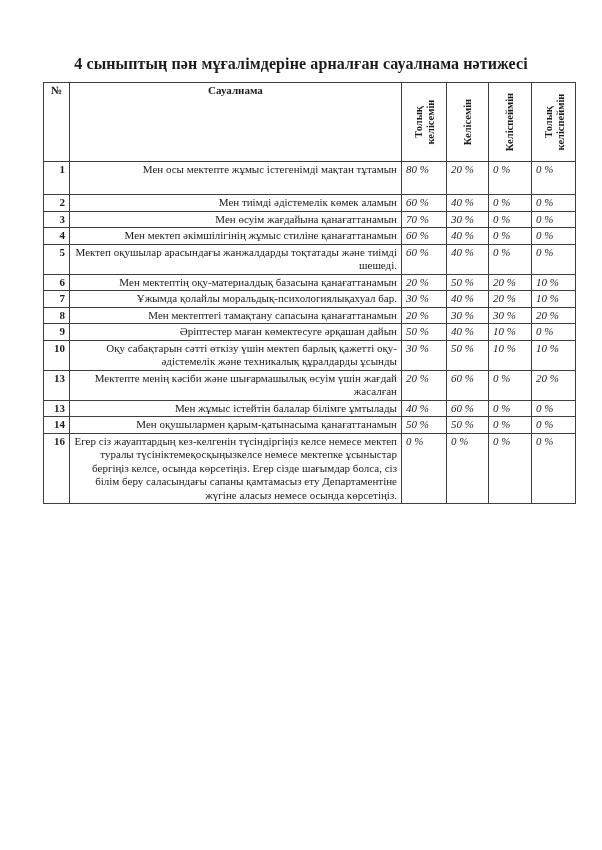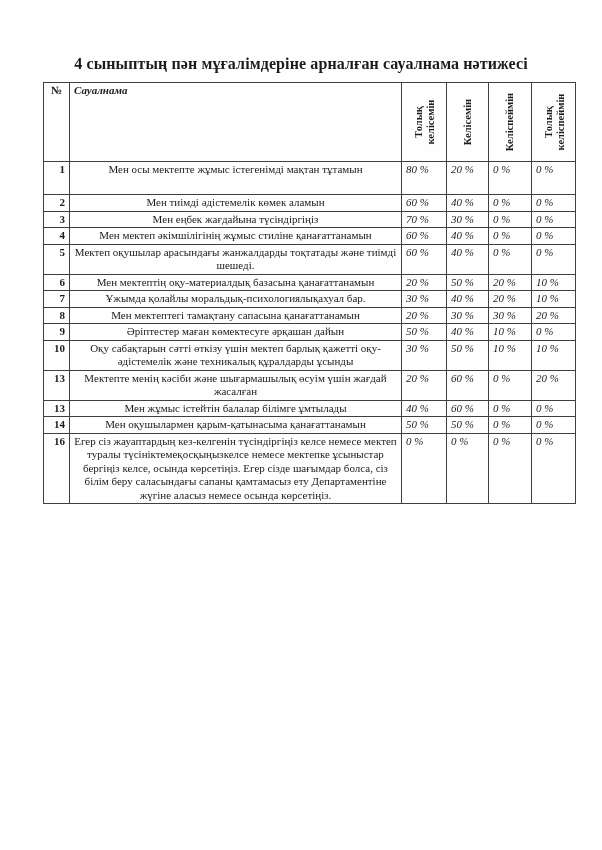--- a/index.html
+++ b/index.html
@@ -61,23 +61,22 @@
     padding: 0;
   }
   th.h-num {
     vertical-align: top;
     text-align: center;
     font-size: 10.5px;
     padding-top: 3px;
   }
   th.h-question {
     vertical-align: middle;
-    text-align: left;
+    text-align: center;
     font-size: 11.5px;
-    font-style: italic;
   }
   th.rot-cell { position: relative; }
   .rot {
     position: absolute;
     top: 50%;
     left: 50%;
     width: 72px;
     transform: translate(-50%, -50%) rotate(-90deg);
     text-align: center;
     font-weight: bold;
@@ -86,21 +85,21 @@
     white-space: normal;
   }
 
   td.num {
     text-align: right;
     font-weight: bold;
     padding-right: 5px;
     font-size: 10.5px;
   }
   td.question {
-    text-align: center;
+    text-align: right;
   }
   td.pct {
     font-style: italic;
     font-size: 10.5px;
     padding-left: 7px;
     padding-right: 1px;
   }
   
   tbody tr:nth-child(1) td { height: 30px; }
 </style>
@@ -150,21 +149,21 @@
         <tr>
           <td class="num">2</td>
           <td class="question">Мен тиімді әдістемелік көмек аламын</td>
           <td class="pct">60 %</td>
           <td class="pct">40 %</td>
           <td class="pct">0 %</td>
           <td class="pct">0 %</td>
         </tr>
         <tr>
           <td class="num">3</td>
-          <td class="question">Мен еңбек жағдайына түсіндіргіңіз</td>
+          <td class="question">Мен өсуім жағдайына қанағаттанамын</td>
           <td class="pct">70 %</td>
           <td class="pct">30 %</td>
           <td class="pct">0 %</td>
           <td class="pct">0 %</td>
         </tr>
         <tr>
           <td class="num">4</td>
           <td class="question">Мен мектеп әкімшілігінің жұмыс стиліне қанағаттанамын</td>
           <td class="pct">60 %</td>
           <td class="pct">40 %</td>

